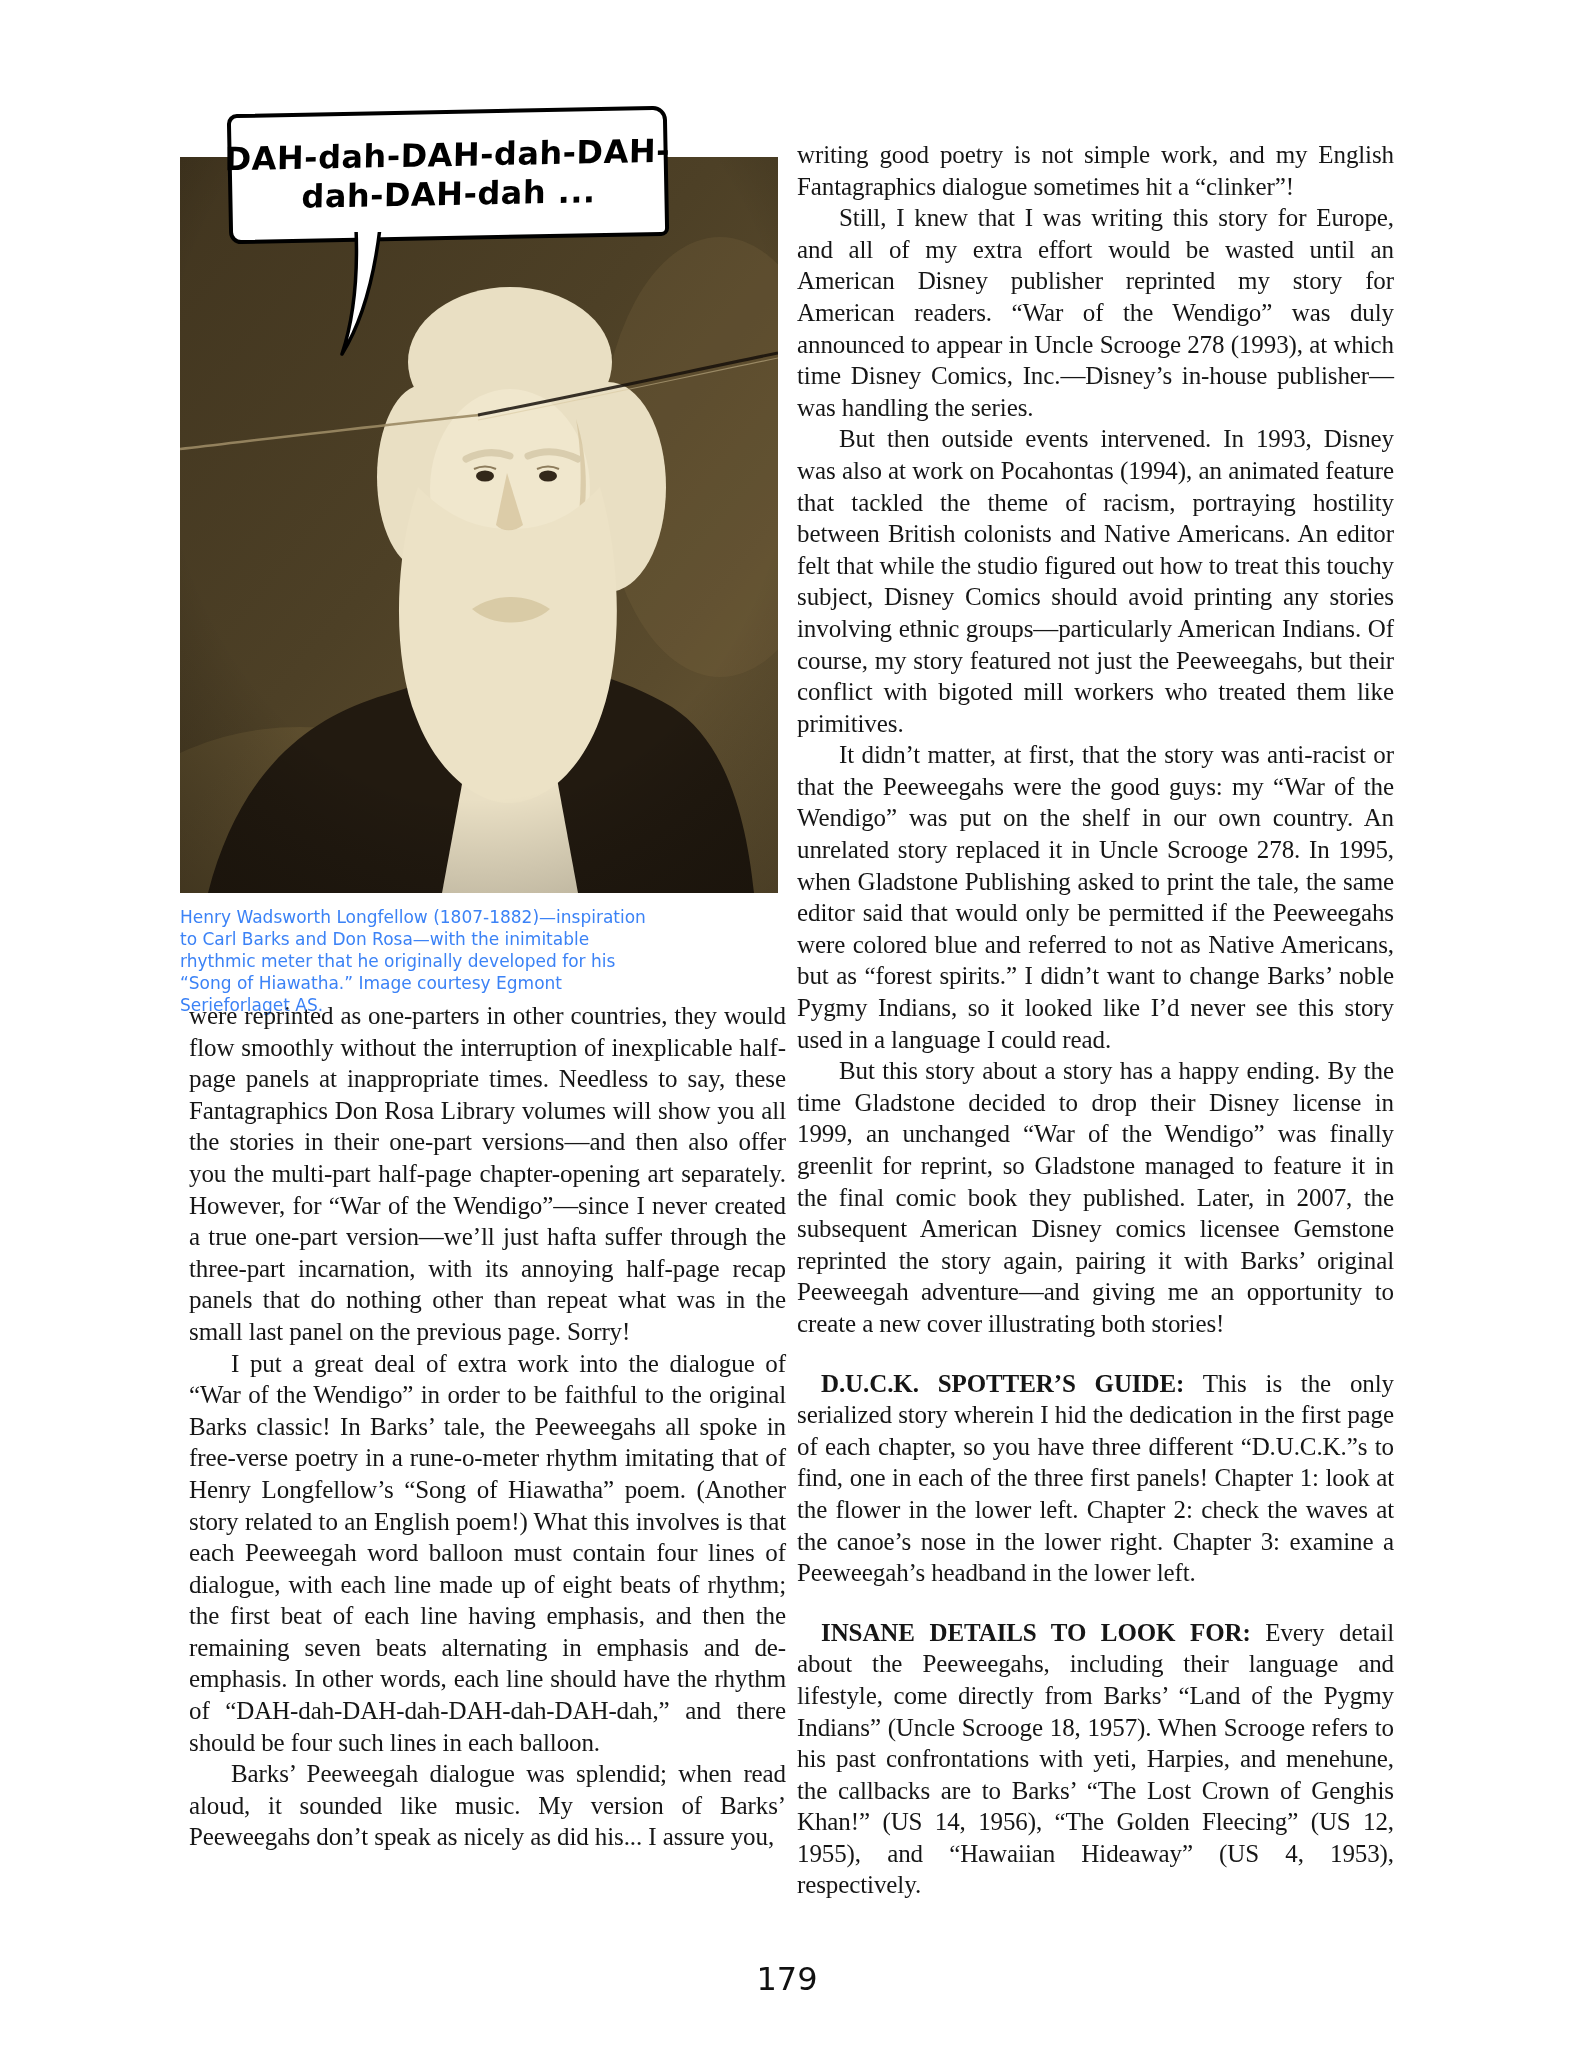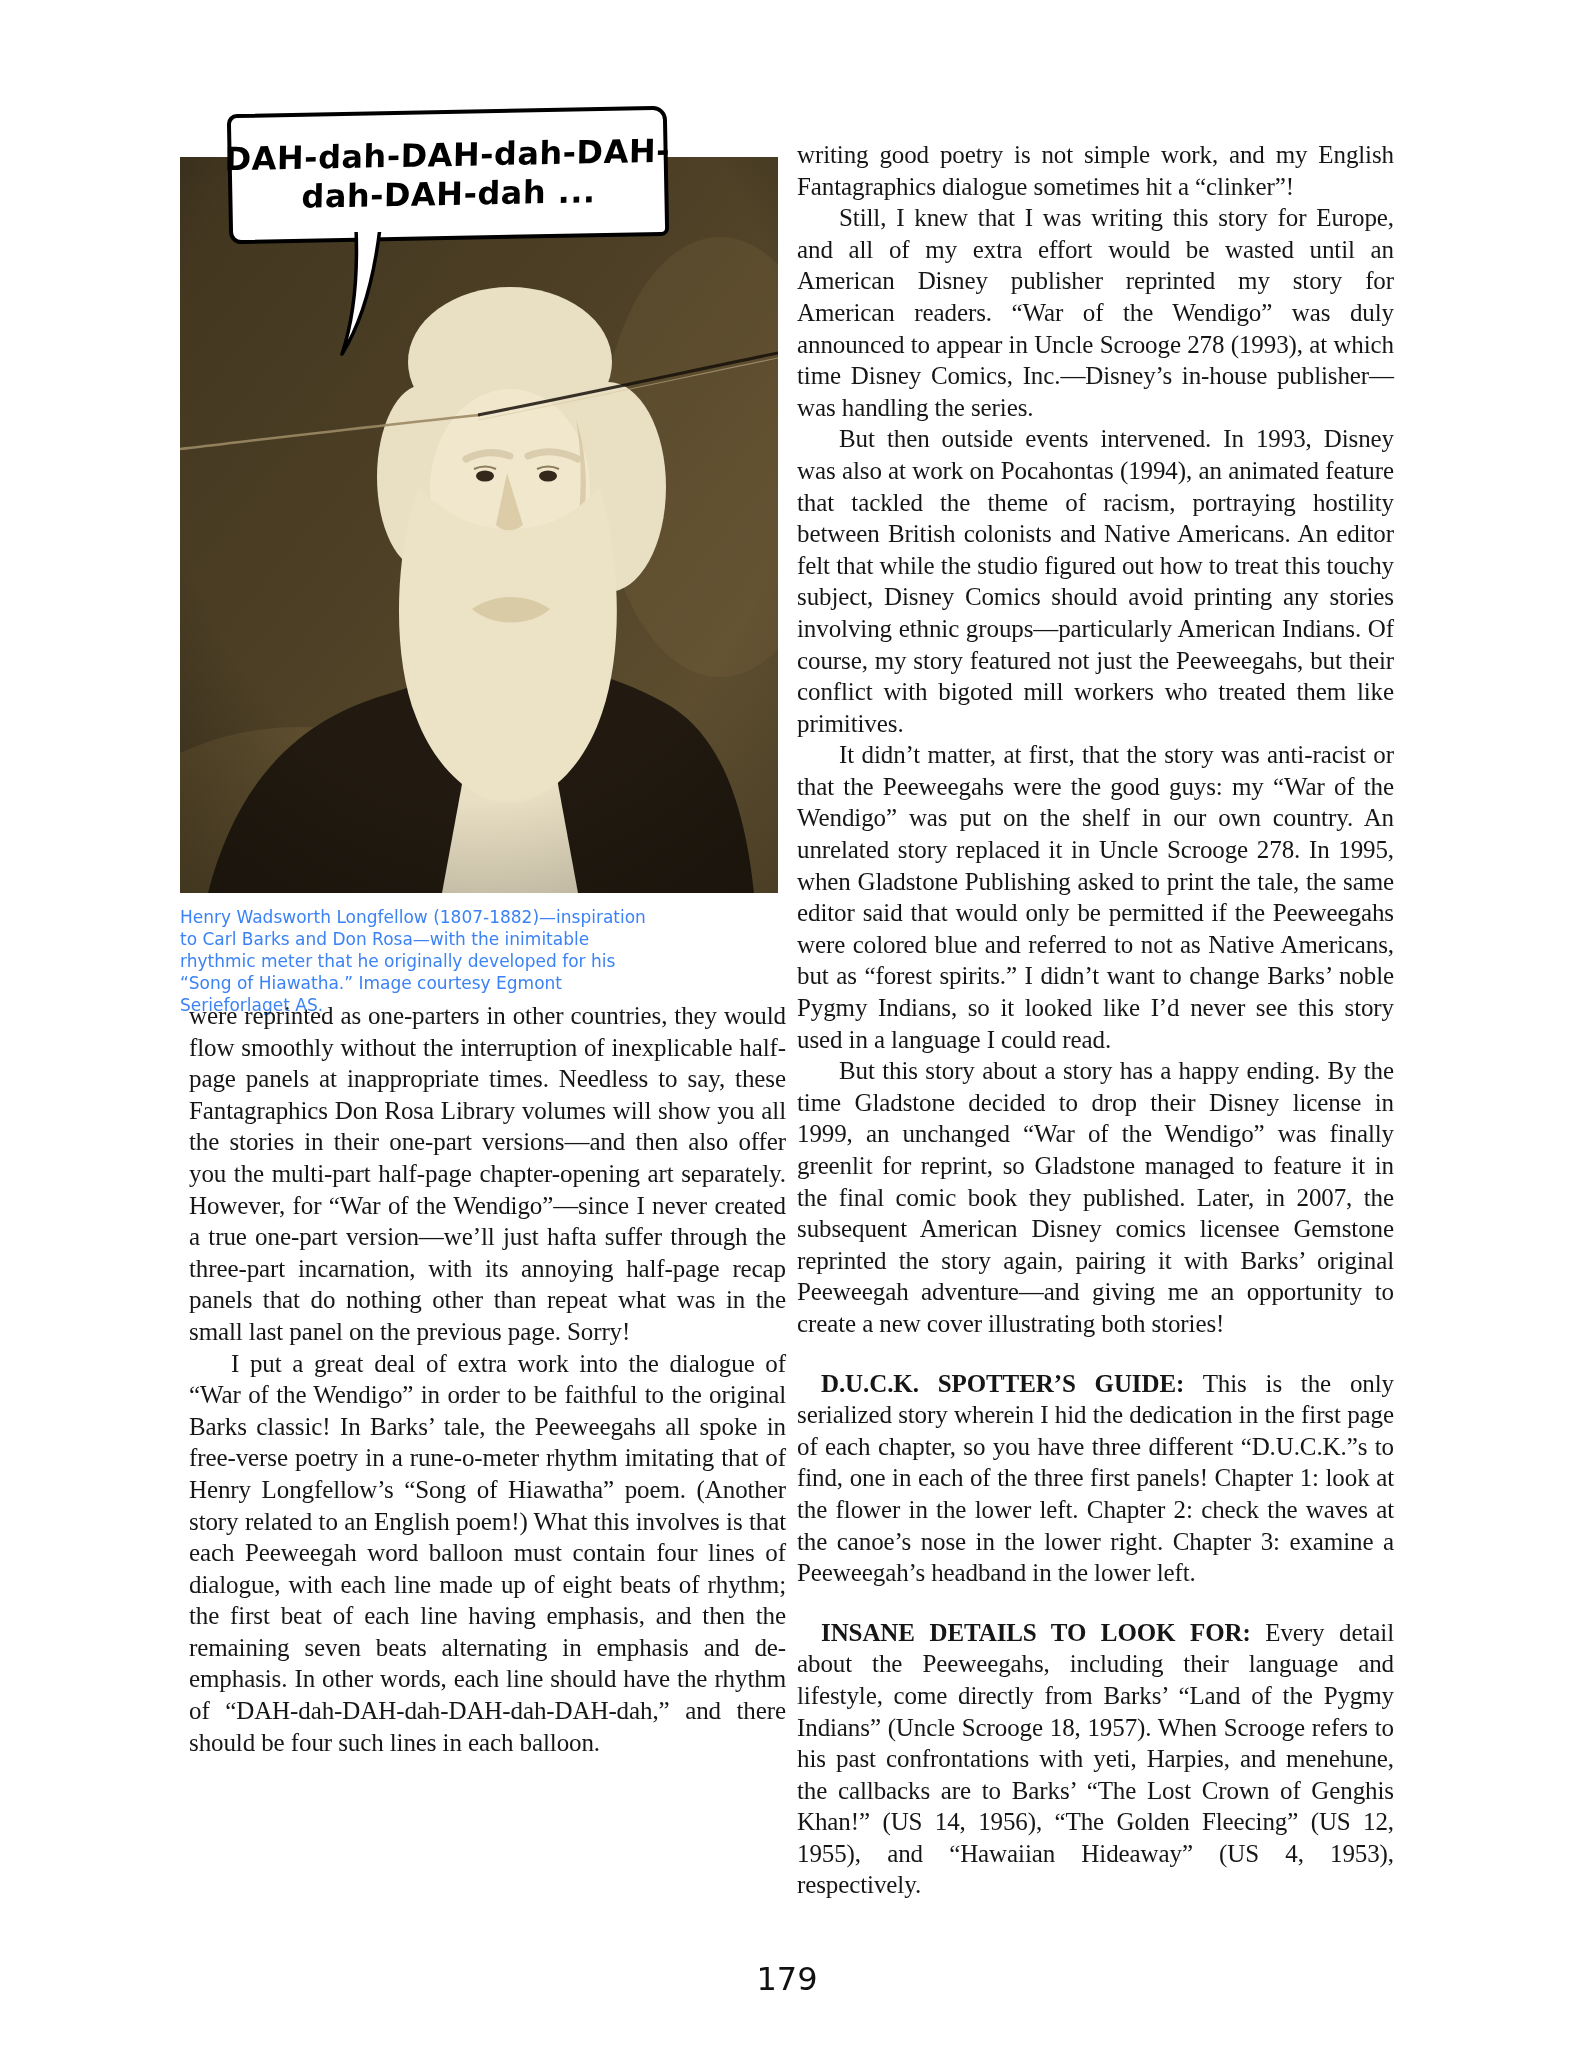--- a/index.html
+++ b/index.html
@@ -142,20 +142,21 @@
   <svg class="bubble-tail" viewBox="0 0 60 132">
     <path d="M18,2 C20,50 16,92 4,128 C24,96 36,52 42,2 Z" fill="#ffffff" stroke="#000000" stroke-width="3.5" stroke-linejoin="round"></path>
     <rect x="16" y="0" width="28" height="6" fill="#ffffff"></rect>
   </svg>
 
   <div class="caption">Henry Wadsworth Longfellow (1807-1882)—inspiration to Carl Barks and Don Rosa—with the inimitable rhythmic meter that he originally developed for his “Song of Hiawatha.” Image courtesy Egmont Serieforlaget AS.</div>
 
   <div class="col col-left">
       <p class="para"><span>were reprinted as </span><span class="it">one</span><span>-parters in other countries, they would flow smoothly without the interruption of inexplicable half-page panels at inappropriate times. Needless to say, these Fantagraphics </span><span class="it">Don Rosa Library</span><span> volumes will show you all the stories in their one-part versions—and then </span><span class="it">also</span><span> offer you the multi-part half-page chapter-opening art separately. However, for “War of the Wendigo”—since I never created a true one-part version—we’ll just hafta suffer through the three-part incarnation, with its annoying half-page recap panels that do nothing other than repeat what was in the small last panel on the previous page. Sorry!</span></p>
       <p class="para indent"><span>I put a great deal of extra work into the dialogue of “War of the Wendigo” in order to be faithful to the original Barks classic! In Barks’ tale, the Peeweegahs all spoke in free-verse poetry in a rune-o-meter rhythm imitating that of Henry Longfellow’s “Song of Hiawatha” poem. (Another story related to an English poem!) What this involves is that each Peeweegah word balloon must contain four lines of dialogue, with each line made up of eight beats of rhythm; the first beat of each line having emphasis, and then the remaining seven beats alternating in emphasis and de-emphasis. In other words, each line should have the rhythm of “DAH-dah-DAH-dah-DAH-dah-DAH-dah,” and there should be four such lines in each balloon.</span></p>
+      <p class="para indent"><span>Barks’ Peeweegah dialogue was </span><span class="it">splendid</span><span>; when read aloud, it sounded like music. My version of Barks’ Peeweegahs don’t speak as nicely as did his... I assure you,</span></p>
     </div>
   <div class="col col-right">
       <p class="para"><span>writing good poetry is not simple work, and my English Fantagraphics dialogue sometimes hit a “clinker”!</span></p>
       <p class="para indent"><span>Still, I knew that I was writing this story for Europe, and all of my extra effort would be wasted until an American Disney publisher reprinted my story for American readers. “War of the Wendigo” was duly announced to appear in </span><span class="it">Uncle Scrooge</span><span> 278 (1993), at which time Disney Comics, Inc.—Disney’s in-house publisher—was handling the series.</span></p>
       <p class="para indent"><span>But then outside events intervened. In 1993, Disney was also at work on </span><span class="it">Pocahontas</span><span> (1994), an animated feature that tackled the theme of racism, portraying hostility between British colonists and Native Americans. An editor felt that while the studio figured out how to treat this touchy subject, Disney Comics should avoid printing any stories involving ethnic groups—particularly American Indians. Of course, my story featured not just the Peeweegahs, but their conflict with bigoted mill workers who treated them like primitives.</span></p>
       <p class="para indent"><span>It didn’t matter, at first, that the story was anti-racist or that the Peeweegahs were the good guys: my “War of the Wendigo” was put on the shelf in our own country. An unrelated story replaced it in </span><span class="it">Uncle Scrooge</span><span> 278. In 1995, when Gladstone Publishing asked to print the tale, the same editor said that would only be permitted if the Peeweegahs were colored </span><span class="it">blue</span><span> and referred to not as Native Americans, but as “forest spirits.” I didn’t want to change Barks’ noble Pygmy Indians, so it looked like I’d never see this story used in a language I could read.</span></p>
       <p class="para indent"><span>But this story </span><span class="it">about</span><span> a story has a happy ending. By the time Gladstone decided to drop their Disney license in 1999, an unchanged “War of the Wendigo” was finally greenlit for reprint, so Gladstone managed to feature it in the final comic book they published. Later, in 2007, the subsequent American Disney comics licensee Gemstone reprinted the story again, pairing it with Barks’ original Peeweegah adventure—and giving me an opportunity to create a new cover illustrating </span><span class="it">both</span><span> stories!</span></p>
       <p class="para gap"><span class="bd">D.U.C.K. SPOTTER’S GUIDE:</span><span> This is the only serialized story wherein I hid the dedication in the first page of </span><span class="it">each</span><span> chapter, so you have three different “D.U.C.K.”s to find, one in each of the three first panels! Chapter 1: look at the flower in the lower left. Chapter 2: check the waves at the canoe’s nose in the lower right. Chapter 3: examine a Peeweegah’s headband in the lower left.</span></p>
       <p class="para gap"><span class="bd">INSANE DETAILS TO LOOK FOR:</span><span> Every detail about the Peeweegahs, including their language and lifestyle, come directly from Barks’ “Land of the Pygmy Indians” (</span><span class="it">Uncle Scrooge</span><span> 18, 1957). When Scrooge refers to his past confrontations with yeti, Harpies, and menehune, the callbacks are to Barks’ “The Lost Crown of Genghis Khan!” (</span><span class="it">US</span><span> 14, 1956), “The Golden Fleecing” (</span><span class="it">US</span><span> 12, 1955), and “Hawaiian Hideaway” (</span><span class="it">US</span><span> 4, 1953), respectively.</span></p>
     </div>

